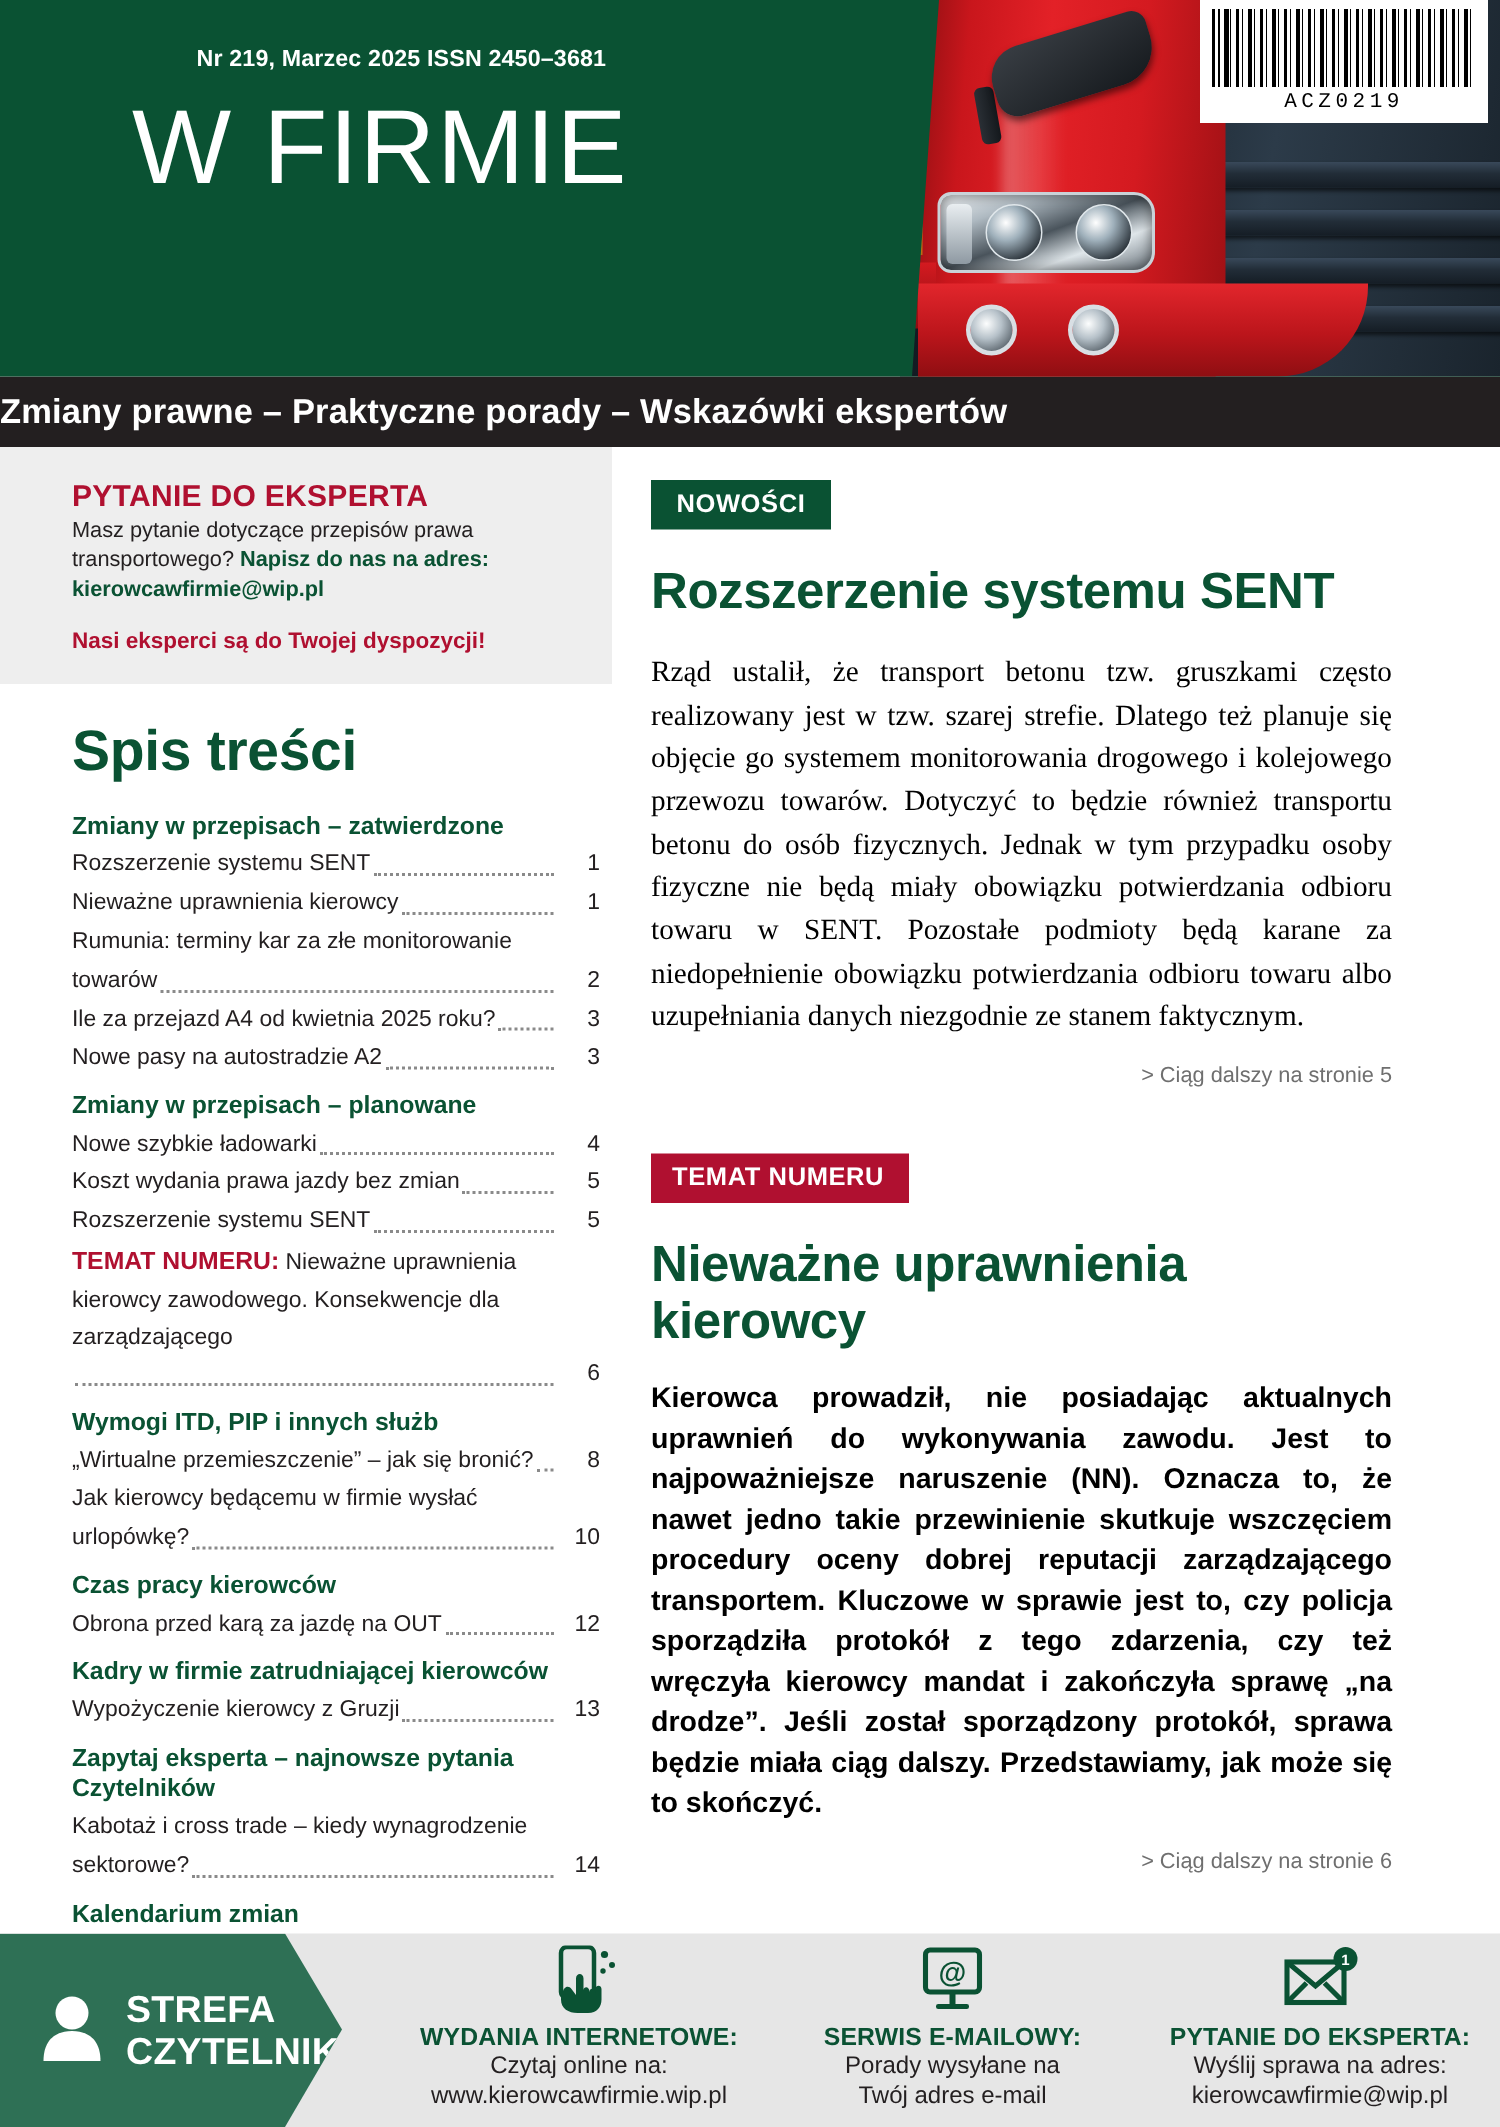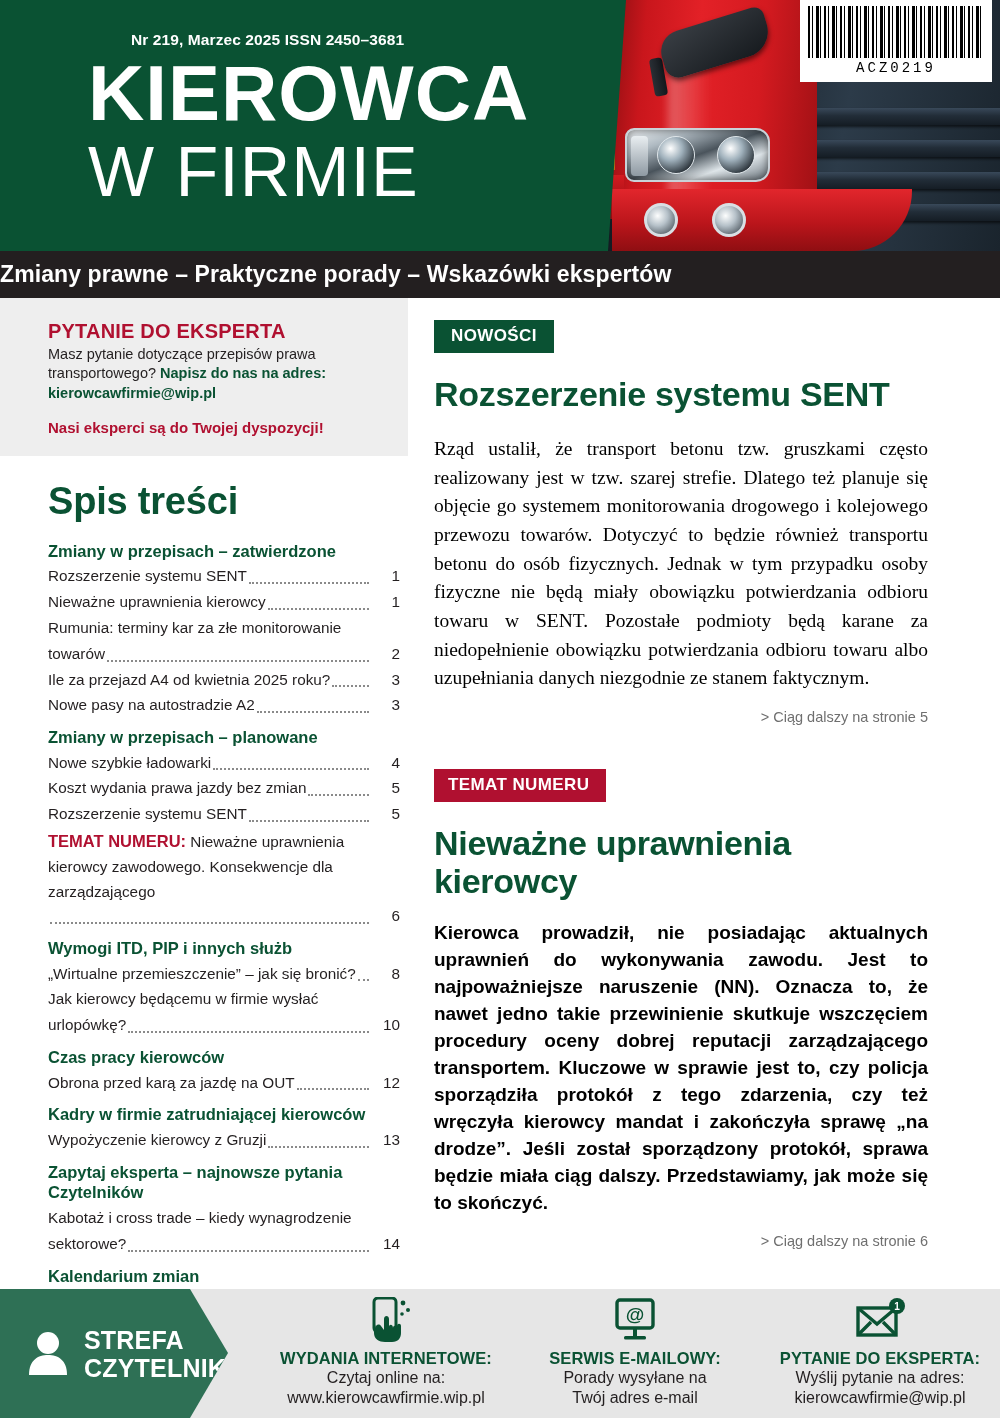--- a/index.html
+++ b/index.html
@@ -406,21 +406,20 @@
   </div>
 
   <div class="barcode">
     <div class="barcode-bars"></div>
     <div class="barcode-text">ACZ0219</div>
   </div>
 
   <div class="issue-line">Nr 219, Marzec  2025 ISSN 2450–3681</div>
 
   <div class="logo-block">
-    <div class="logo-l1">KIEROWCA</div>
     <div class="logo-l2">W FIRMIE</div>
   </div>
 </div>
 
 <div class="tagline-band">
   <span>Zmiany prawne – Praktyczne porady – Wskazówki ekspertów</span>
 </div>
 
 <div class="content">
 
@@ -608,16 +607,16 @@
     <div class="fc-icon">
       <svg width="58" height="48" viewBox="0 0 58 48">
         <rect x="7" y="11" width="38" height="27" fill="none" stroke="#0a5233" stroke-width="3.4"></rect>
         <path d="M7 11 L26 27 L45 11" fill="none" stroke="#0a5233" stroke-width="3.4"></path>
         <path d="M7 38 L20 25 M45 38 L32 25" fill="none" stroke="#0a5233" stroke-width="3.4"></path>
         <circle cx="46" cy="9" r="8" fill="#0a5233"></circle>
         <text x="46" y="13" text-anchor="middle" font-family="'Liberation Sans',sans-serif" font-size="10" font-weight="700" fill="#ffffff">1</text>
       </svg>
     </div>
     <div class="fc-title">PYTANIE DO EKSPERTA:</div>
-    <div class="fc-line">Wyślij pytanie na adres:</div>
+    <div class="fc-line">Wyślij sprawa na adres:</div>
     <div class="fc-line">kierowcawfirmie@wip.pl</div>
   </div>
 </div>
 
 </body></html>

